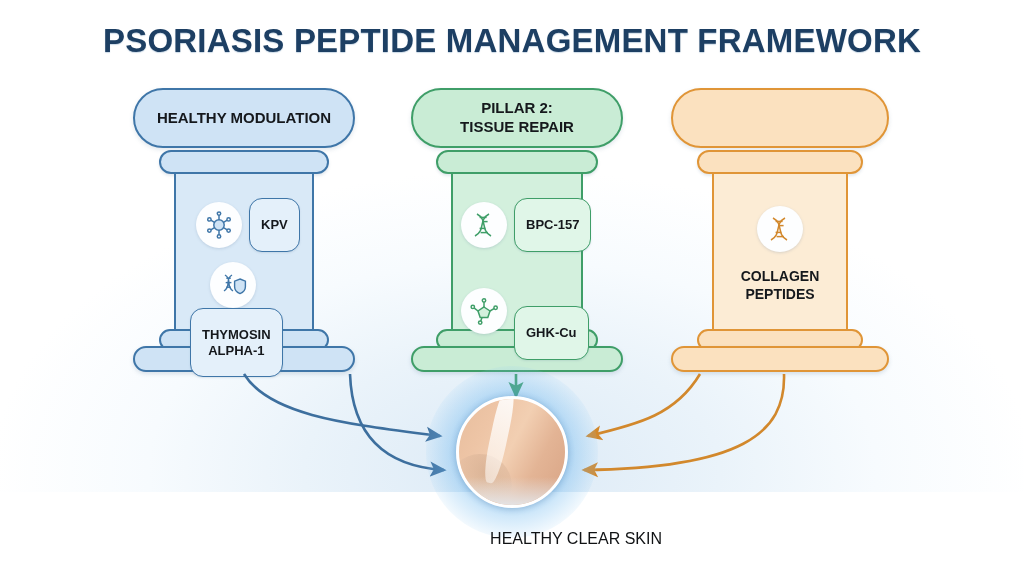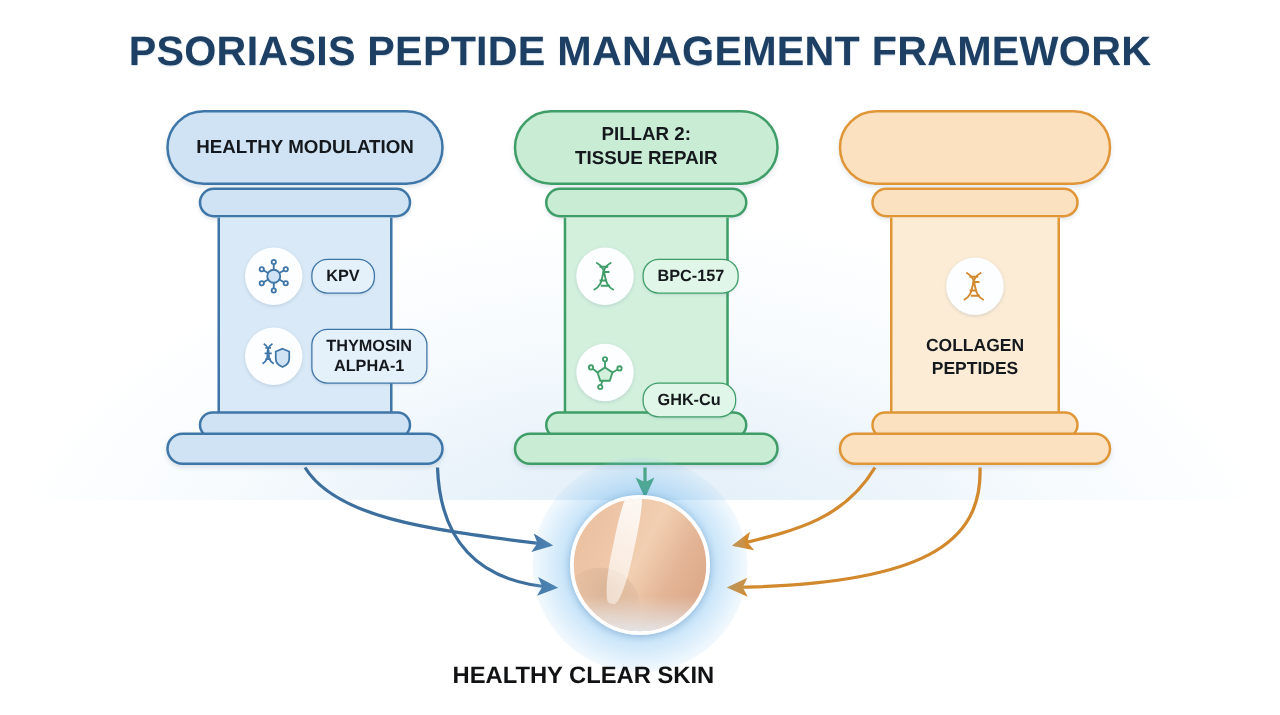--- a/index.html
+++ b/index.html
@@ -10,21 +10,21 @@
   body {
     width: 1024px;
     height: 572px;
     overflow: hidden;
     font-family: "Liberation Sans", sans-serif;
     background: #ffffff;
   }
   #canvas {
     position: relative;
     width: 1024px;
-    height: 400px;
+    height: 492px;
     background:
       radial-gradient(ellipse 520px 300px at 512px 470px, #dceaf6 0%, #eaf3fa 40%, #f7fbfe 70%, #ffffff 100%),
       linear-gradient(180deg, #ffffff 0%, #fbfdfe 55%, #f2f8fc 100%);
   }
 
   
   #title {
     position: absolute;
     left: 0;
     top: 22px;
@@ -107,21 +107,21 @@
     background: #fdfeff;
     display: flex;
     align-items: center;
     justify-content: center;
     flex: none;
     box-shadow: 0 1px 3px rgba(90,120,150,0.22);
   }
   .badge {
     box-sizing: border-box;
     margin-left: 7px;
-    padding: 5px 11px;
+    padding: 18px 11px;
     border-radius: 13px;
     border-width: 1.6px;
     border-style: solid;
     font-size: 13px;
     font-weight: bold;
     color: #15181c;
     text-align: center;
     line-height: 1.2;
     white-space: pre-line;
     box-shadow: 0 1px 2px rgba(90,120,150,0.16);
@@ -192,23 +192,23 @@
     bottom: 0;
     width: 100%;
     height: 26%;
     background: linear-gradient(180deg, rgba(230,230,232,0.0), rgba(228,229,232,0.95));
   }
   #outcome-label {
     position: absolute;
     left: 362px;
     top: 530px;
     width: 300px;
-    text-align: left;
-    font-size: 19px;
-    font-weight: bold;
+    text-align: right;
+    font-size: 16px;
+    font-weight: normal;
     color: #101214;
   }
 
   #arrows {
     position: absolute;
     left: 0;
     top: 0;
     width: 1024px;
     height: 572px;
     pointer-events: none;
@@ -246,21 +246,21 @@
             <circle cx="15" cy="26.4" r="1.7" fill="#fff"></circle>
           <line x1="10.5" y1="17.6" x2="6.8" y2="19.8"></line>
             <circle cx="5.4" cy="20.6" r="1.7" fill="#fff"></circle>
           <line x1="10.5" y1="12.4" x2="6.8" y2="10.2"></line>
             <circle cx="5.4" cy="9.4" r="1.7" fill="#fff"></circle>
         </svg>
       </div>
       <div class="badge" style="background:#e4f0fa; border-color:#3f76a8;">KPV</div>
     </div>
 
-    <div class="item-row" style="left:63px; top:174px;">
+    <div class="item-row" style="left:50px; top:174px;flex-direction:column;">
       <div class="icon-circle">
         <svg width="30" height="30" viewBox="0 0 30 30" fill="none" stroke="#3f76a8" stroke-width="1.4">
           <path d="M7 5 C15 10, 7 16, 15 21 M14 5 C6 10, 14 16, 6 21"></path>
           <line x1="8.3" y1="8.2" x2="12.8" y2="8.2"></line>
           <line x1="7.7" y1="12.6" x2="13.4" y2="12.6"></line>
           <line x1="8.3" y1="17.2" x2="12.8" y2="17.2"></line>
           <path d="M22 9 L27.4 11.2 V16.8 C27.4 20.4, 24.6 22.6, 22 23.6 C19.4 22.6, 16.6 20.4, 16.6 16.8 V11.2 Z" fill="#cfe3f5"></path>
         </svg>
       </div>
       <div class="badge" style="background:#e4f0fa; border-color:#3f76a8;">THYMOSIN

